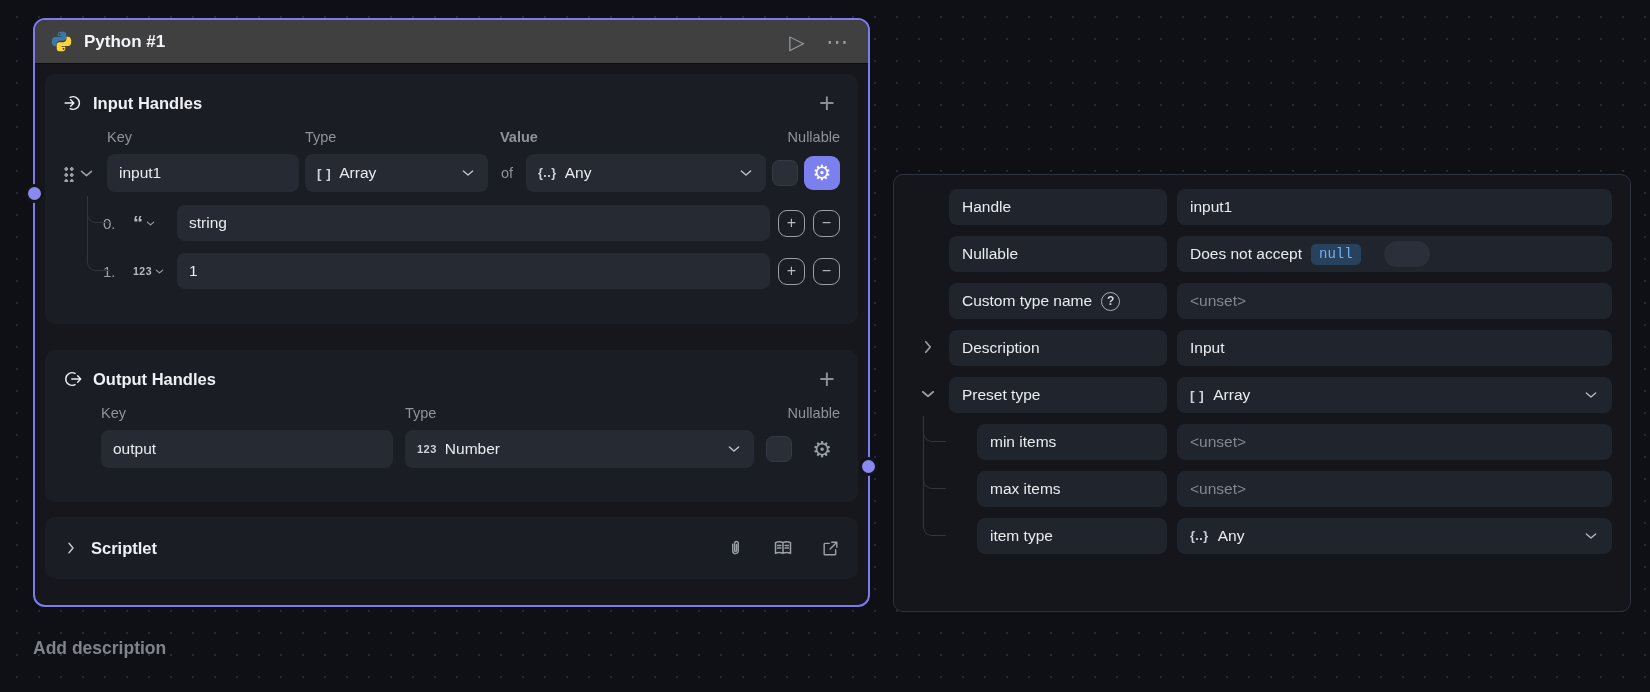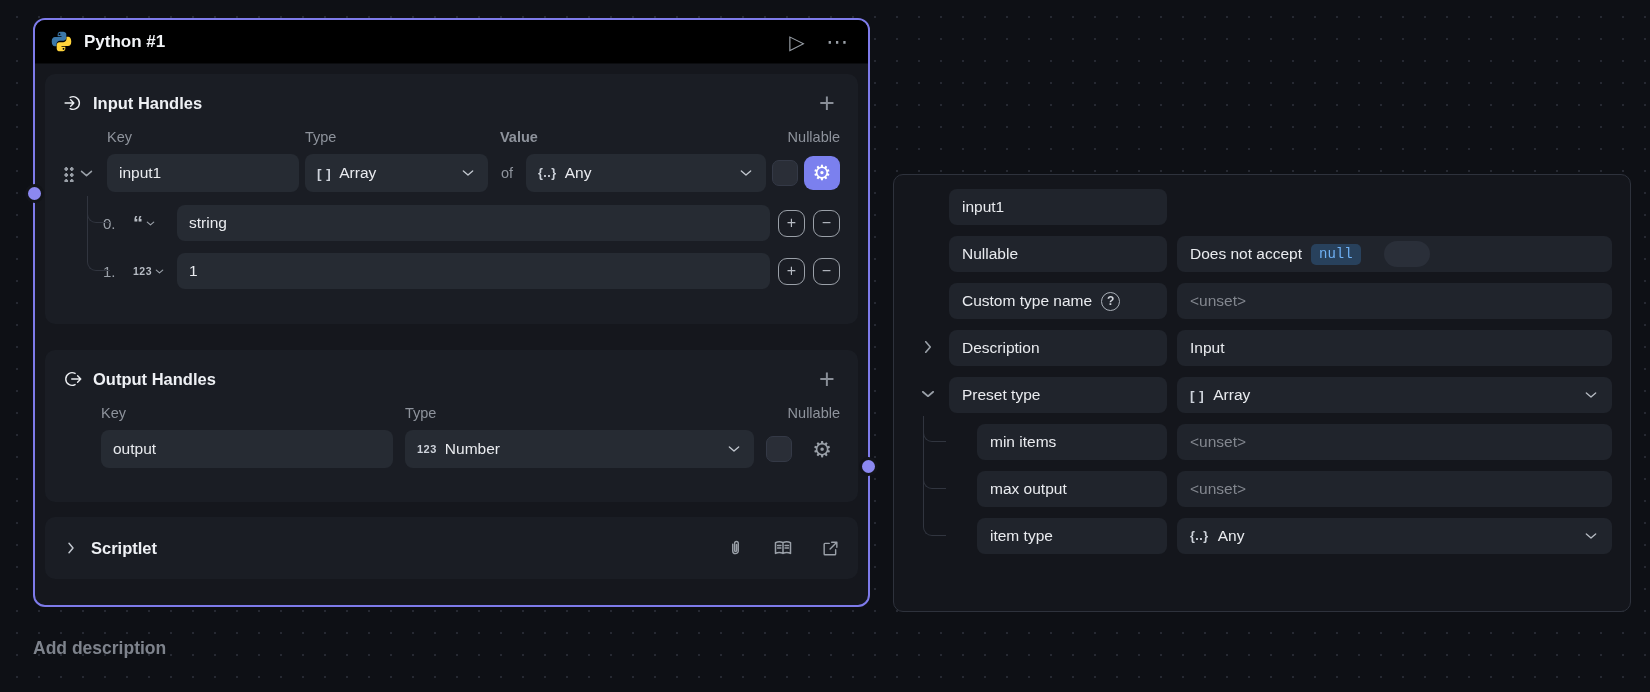--- a/index.html
+++ b/index.html
@@ -15,21 +15,21 @@
   }
   svg { display:block; }
 
   
   .node {
     position:absolute; left:33px; top:18px; width:837px; height:589px;
     background:#15171d; border:2.5px solid #7e7bea; border-radius:12px;
     overflow:hidden;
   }
   .node-header {
-    height:44px; background:#000000; border-bottom:1px solid #0b0c0f;
+    height:44px; background:#404040; border-bottom:1px solid #0b0c0f;
     display:flex; align-items:center; gap:11px; padding:0 15px;
   }
   .node-title { font-size:17px; font-weight:700; color:#f2f4f7; flex:1; }
   .hdr-btn { color:#9aa0a8; display:flex; align-items:center; justify-content:center; width:30px; height:30px; cursor:pointer; }
   .node-body { padding:10px 10px 0 10px; }
 
   .sec {
     background:#1a1d24; border-radius:10px; padding:15px 18px 16px 18px;
     position:relative;
   }
@@ -320,20 +320,21 @@
 
 <div class="cfg">
 
   <div class="cfg-rows">
 
     <span class="cfg-elbow" style="top:227px; height:26px;"></span>
     <span class="cfg-elbow" style="top:227px; height:73px;"></span>
     <span class="cfg-elbow" style="top:227px; height:120px;"></span>
 
     <div class="cfg-row">
+      <span class="cfg-label">Handle</span>
       <span class="cfg-val">
           <span>input1</span>
         </span>
     </div>
 
     <div class="cfg-row">
       <span class="cfg-label">Nullable</span>
       <span class="cfg-val">
         <span>Does not accept</span>
         <span class="null-badge">null</span>
@@ -382,21 +383,21 @@
     </div>
 
     <div class="cfg-row sub">
       <span class="cfg-label">min items</span>
       <span class="cfg-val">
           <span class="unset">&lt;unset&gt;</span>
         </span>
     </div>
 
     <div class="cfg-row sub">
-      <span class="cfg-label">max output</span>
+      <span class="cfg-label">max items</span>
       <span class="cfg-val">
           <span class="unset">&lt;unset&gt;</span>
         </span>
     </div>
 
     <div class="cfg-row sub">
       <span class="cfg-label">item type</span>
       <span class="cfg-val">
         <span class="glyph" style="font-size:12.5px;">{..}</span>
         <span>Any</span>

